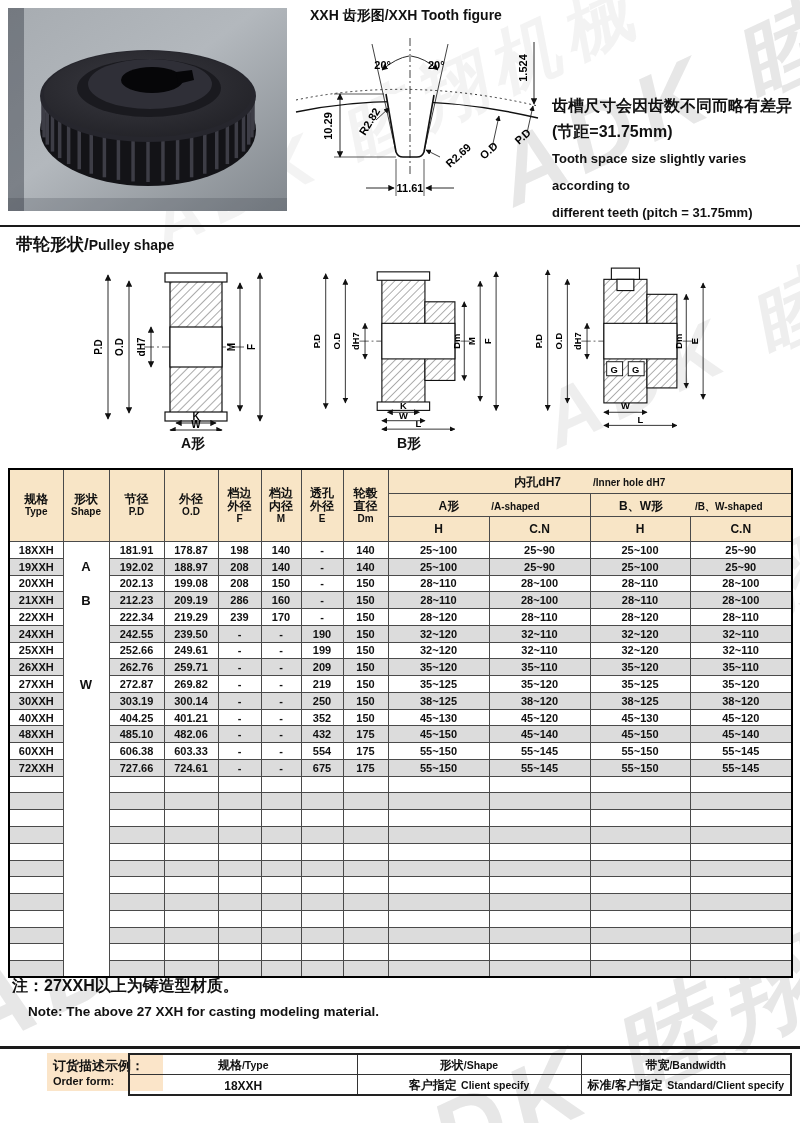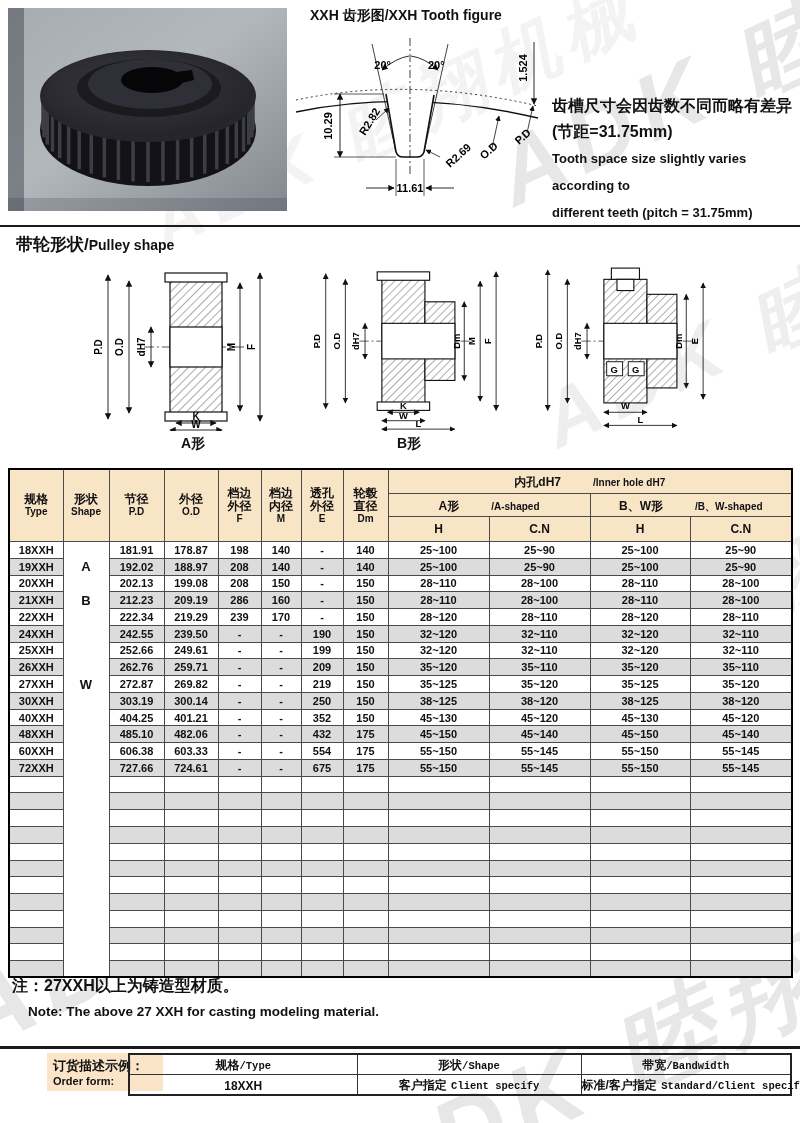--- a/index.html
+++ b/index.html
@@ -62,21 +62,21 @@
   .hr2{position:absolute;left:0;top:1046px;width:800px;height:3px;background:#1a1a1a;}
   
   .order-label{position:absolute;left:8px;top:1053px;width:116px;height:38px;background:#fbe5c9;
       padding-left:6px;box-sizing:border-box;margin-left:39px;}
   .order-label .cn{display:block;font-size:13px;font-weight:bold;margin-top:4px;}
   .order-label .en{display:block;font-size:11px;font-weight:bold;}
   .order-table{position:absolute;left:128px;top:1053px;}
   table.order{border-collapse:collapse;table-layout:fixed;width:662px;border:2px solid #222;}
   table.order td{border:1px solid #333;text-align:center;height:18px;padding:0;white-space:nowrap;}
   table.order .cn{font-size:12px;font-weight:bold;}
-  table.order .en{font-size:10.5px;font-weight:bold;font-family:Liberation Mono, monospace;}
+  table.order .en{font-size:10.5px;font-weight:bold;}
 </style>
 </head>
 <body>
 
 <div class="page">
 
   <svg width="0" height="0" style="position:absolute">
     <defs>
       <pattern id="hatch" width="6" height="6" patternUnits="userSpaceOnUse" patternTransform="rotate(45)">
         <rect width="6" height="6" fill="#ffffff"></rect>

